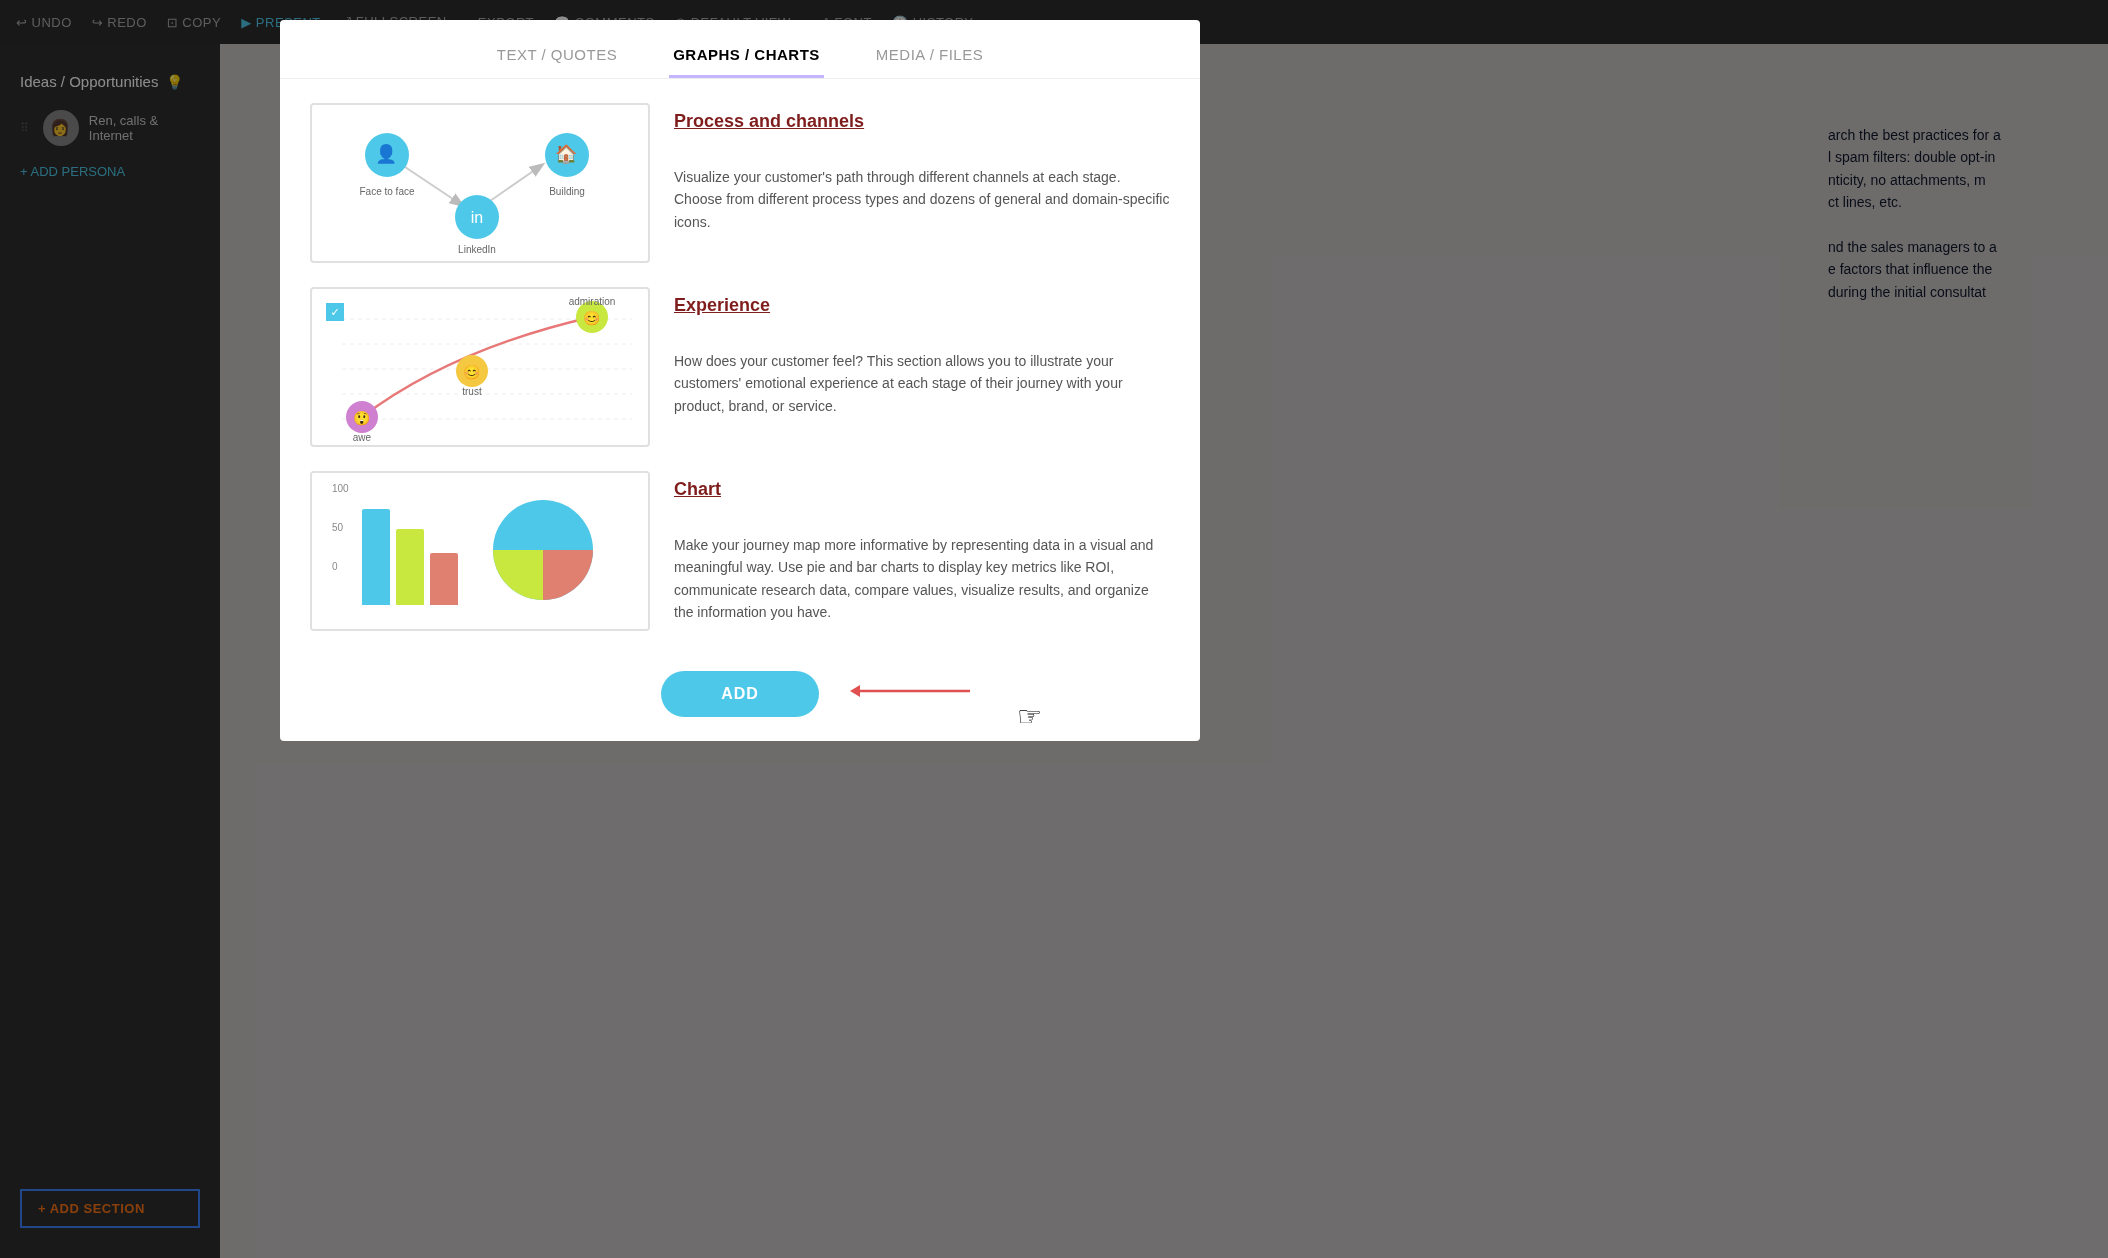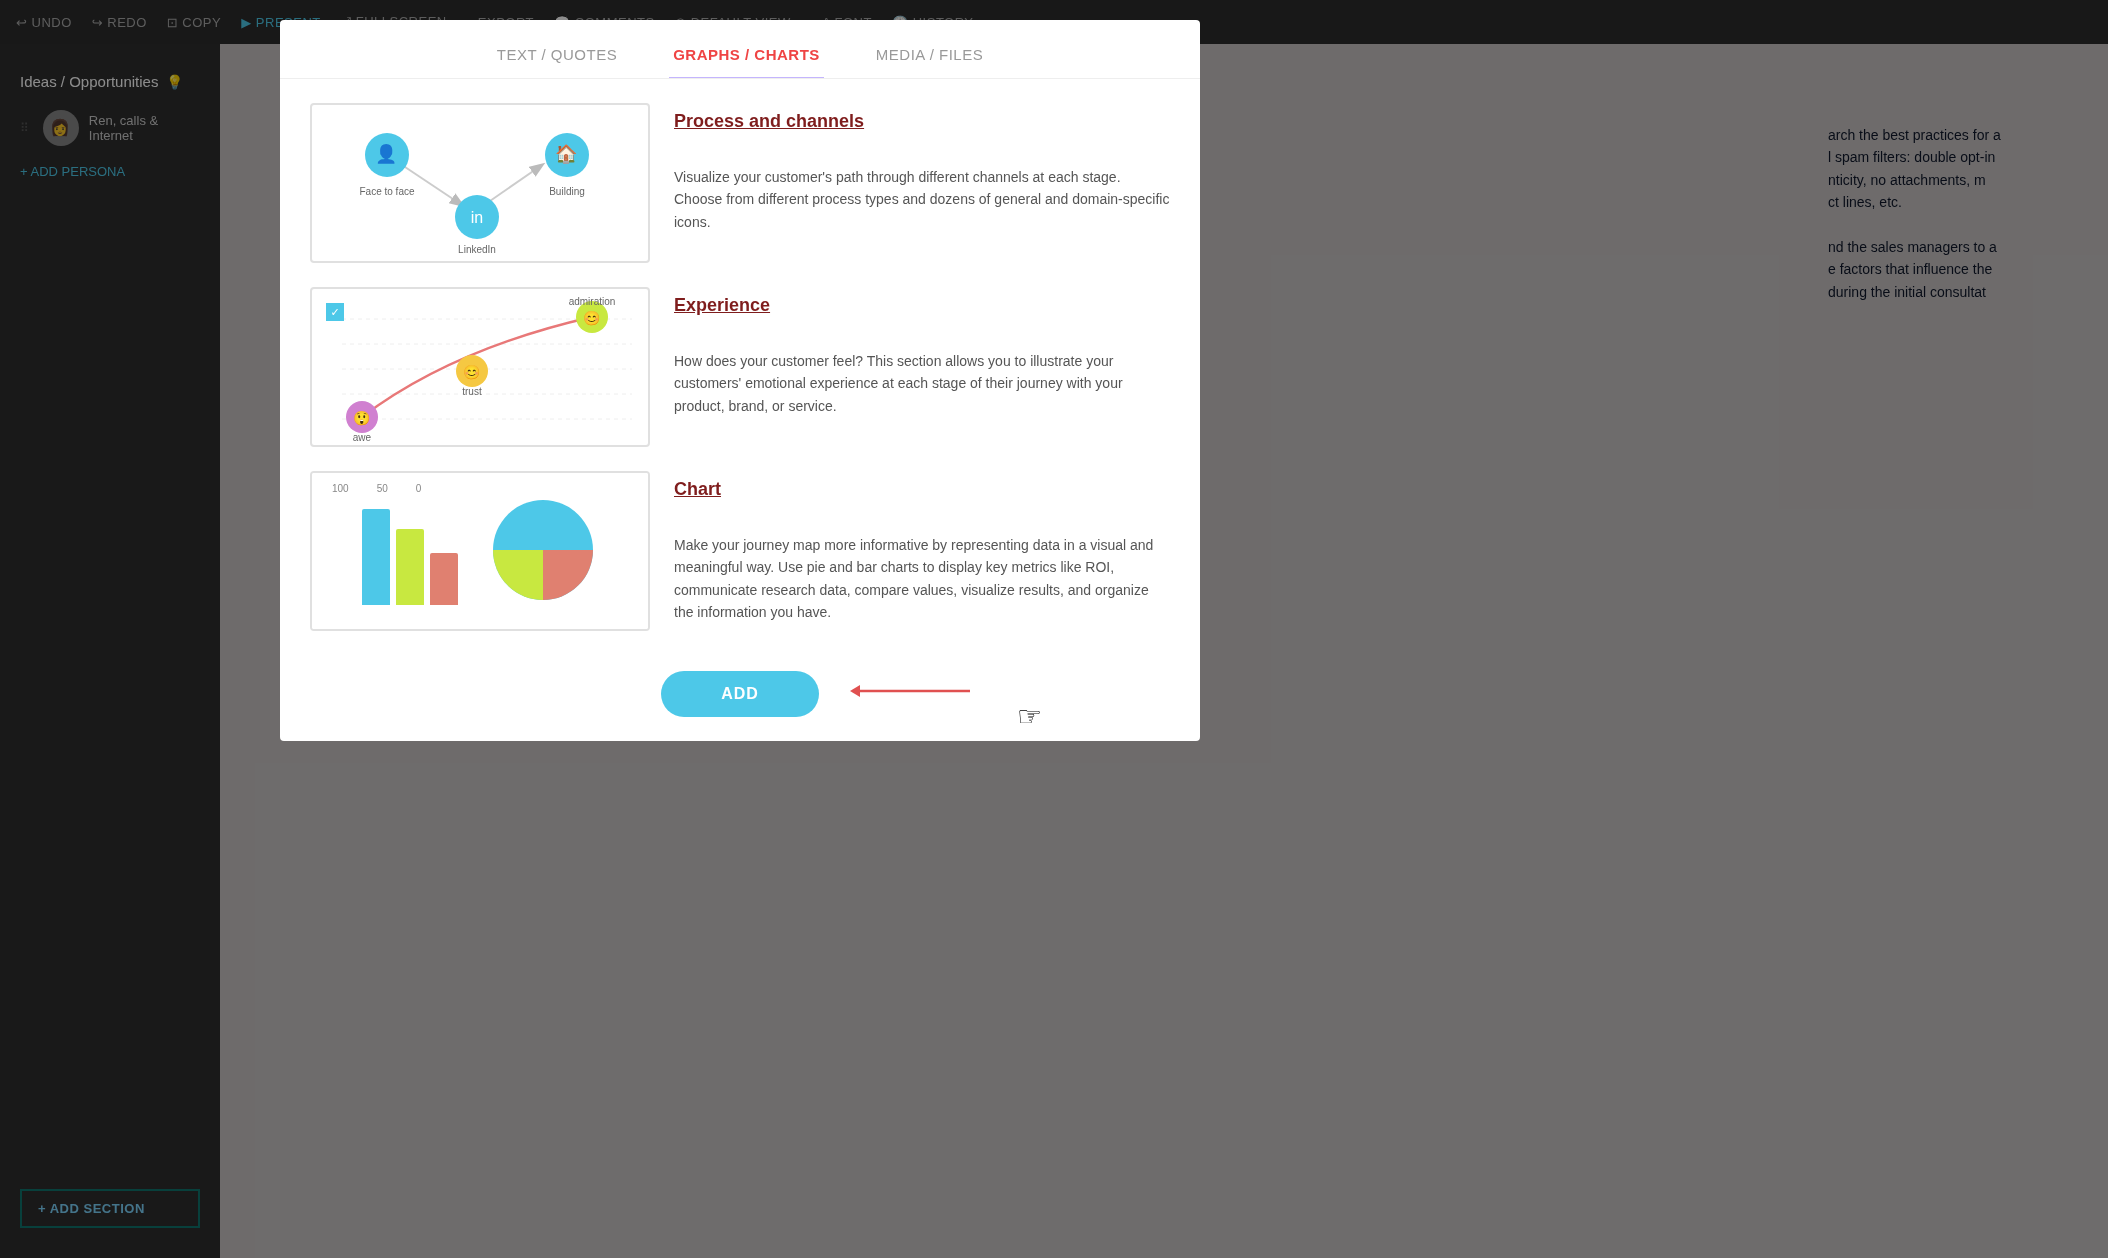--- a/index.html
+++ b/index.html
@@ -105,22 +105,22 @@
       cursor: pointer;
     }
 
     
     .add-section-btn {
       position: absolute;
       bottom: 30px;
       left: 20px;
       width: 180px;
       padding: 10px 16px;
-      border: 2px solid #0f766e;
-      color: #7dd3fc;
+      border: 2px solid #3b82f6;
+      color: #f97316;
       background: transparent;
       font-size: 13px;
       font-weight: 600;
       cursor: pointer;
       text-transform: uppercase;
       letter-spacing: 0.5px;
       display: flex;
       align-items: center;
       gap: 8px;
     }
@@ -218,23 +218,23 @@
       padding: 10px 4px 12px;
       font-size: 15px;
       font-weight: 500;
       color: #999;
       cursor: pointer;
       border-bottom: 3px solid transparent;
       text-transform: uppercase;
       letter-spacing: 0.5px;
     }
     .modal-tab.active {
-      color: #ef4444;
+      color: #000000;
       font-weight: 700;
-      border-bottom: 1px solid #c4b5fd;
+      border-bottom: 3px solid #c4b5fd;
     }
 
     
     .modal-body {
       flex: 1;
       overflow-y: auto;
       padding: 24px 30px;
       display: flex;
       flex-direction: column;
       gap: 24px;
@@ -312,21 +312,21 @@
     }
     .bar {
       width: 28px;
       border-radius: 2px 2px 0 0;
     }
     .chart-labels {
       position: absolute;
       left: 20px;
       top: 10px;
       display: flex;
-      flex-direction: row;
+      flex-direction: column;
       gap: 28px;
     }
     .chart-label-val {
       font-size: 10px;
       color: #888;
     }
 
     
     .modal-footer {
       padding: 16px 30px 24px;

